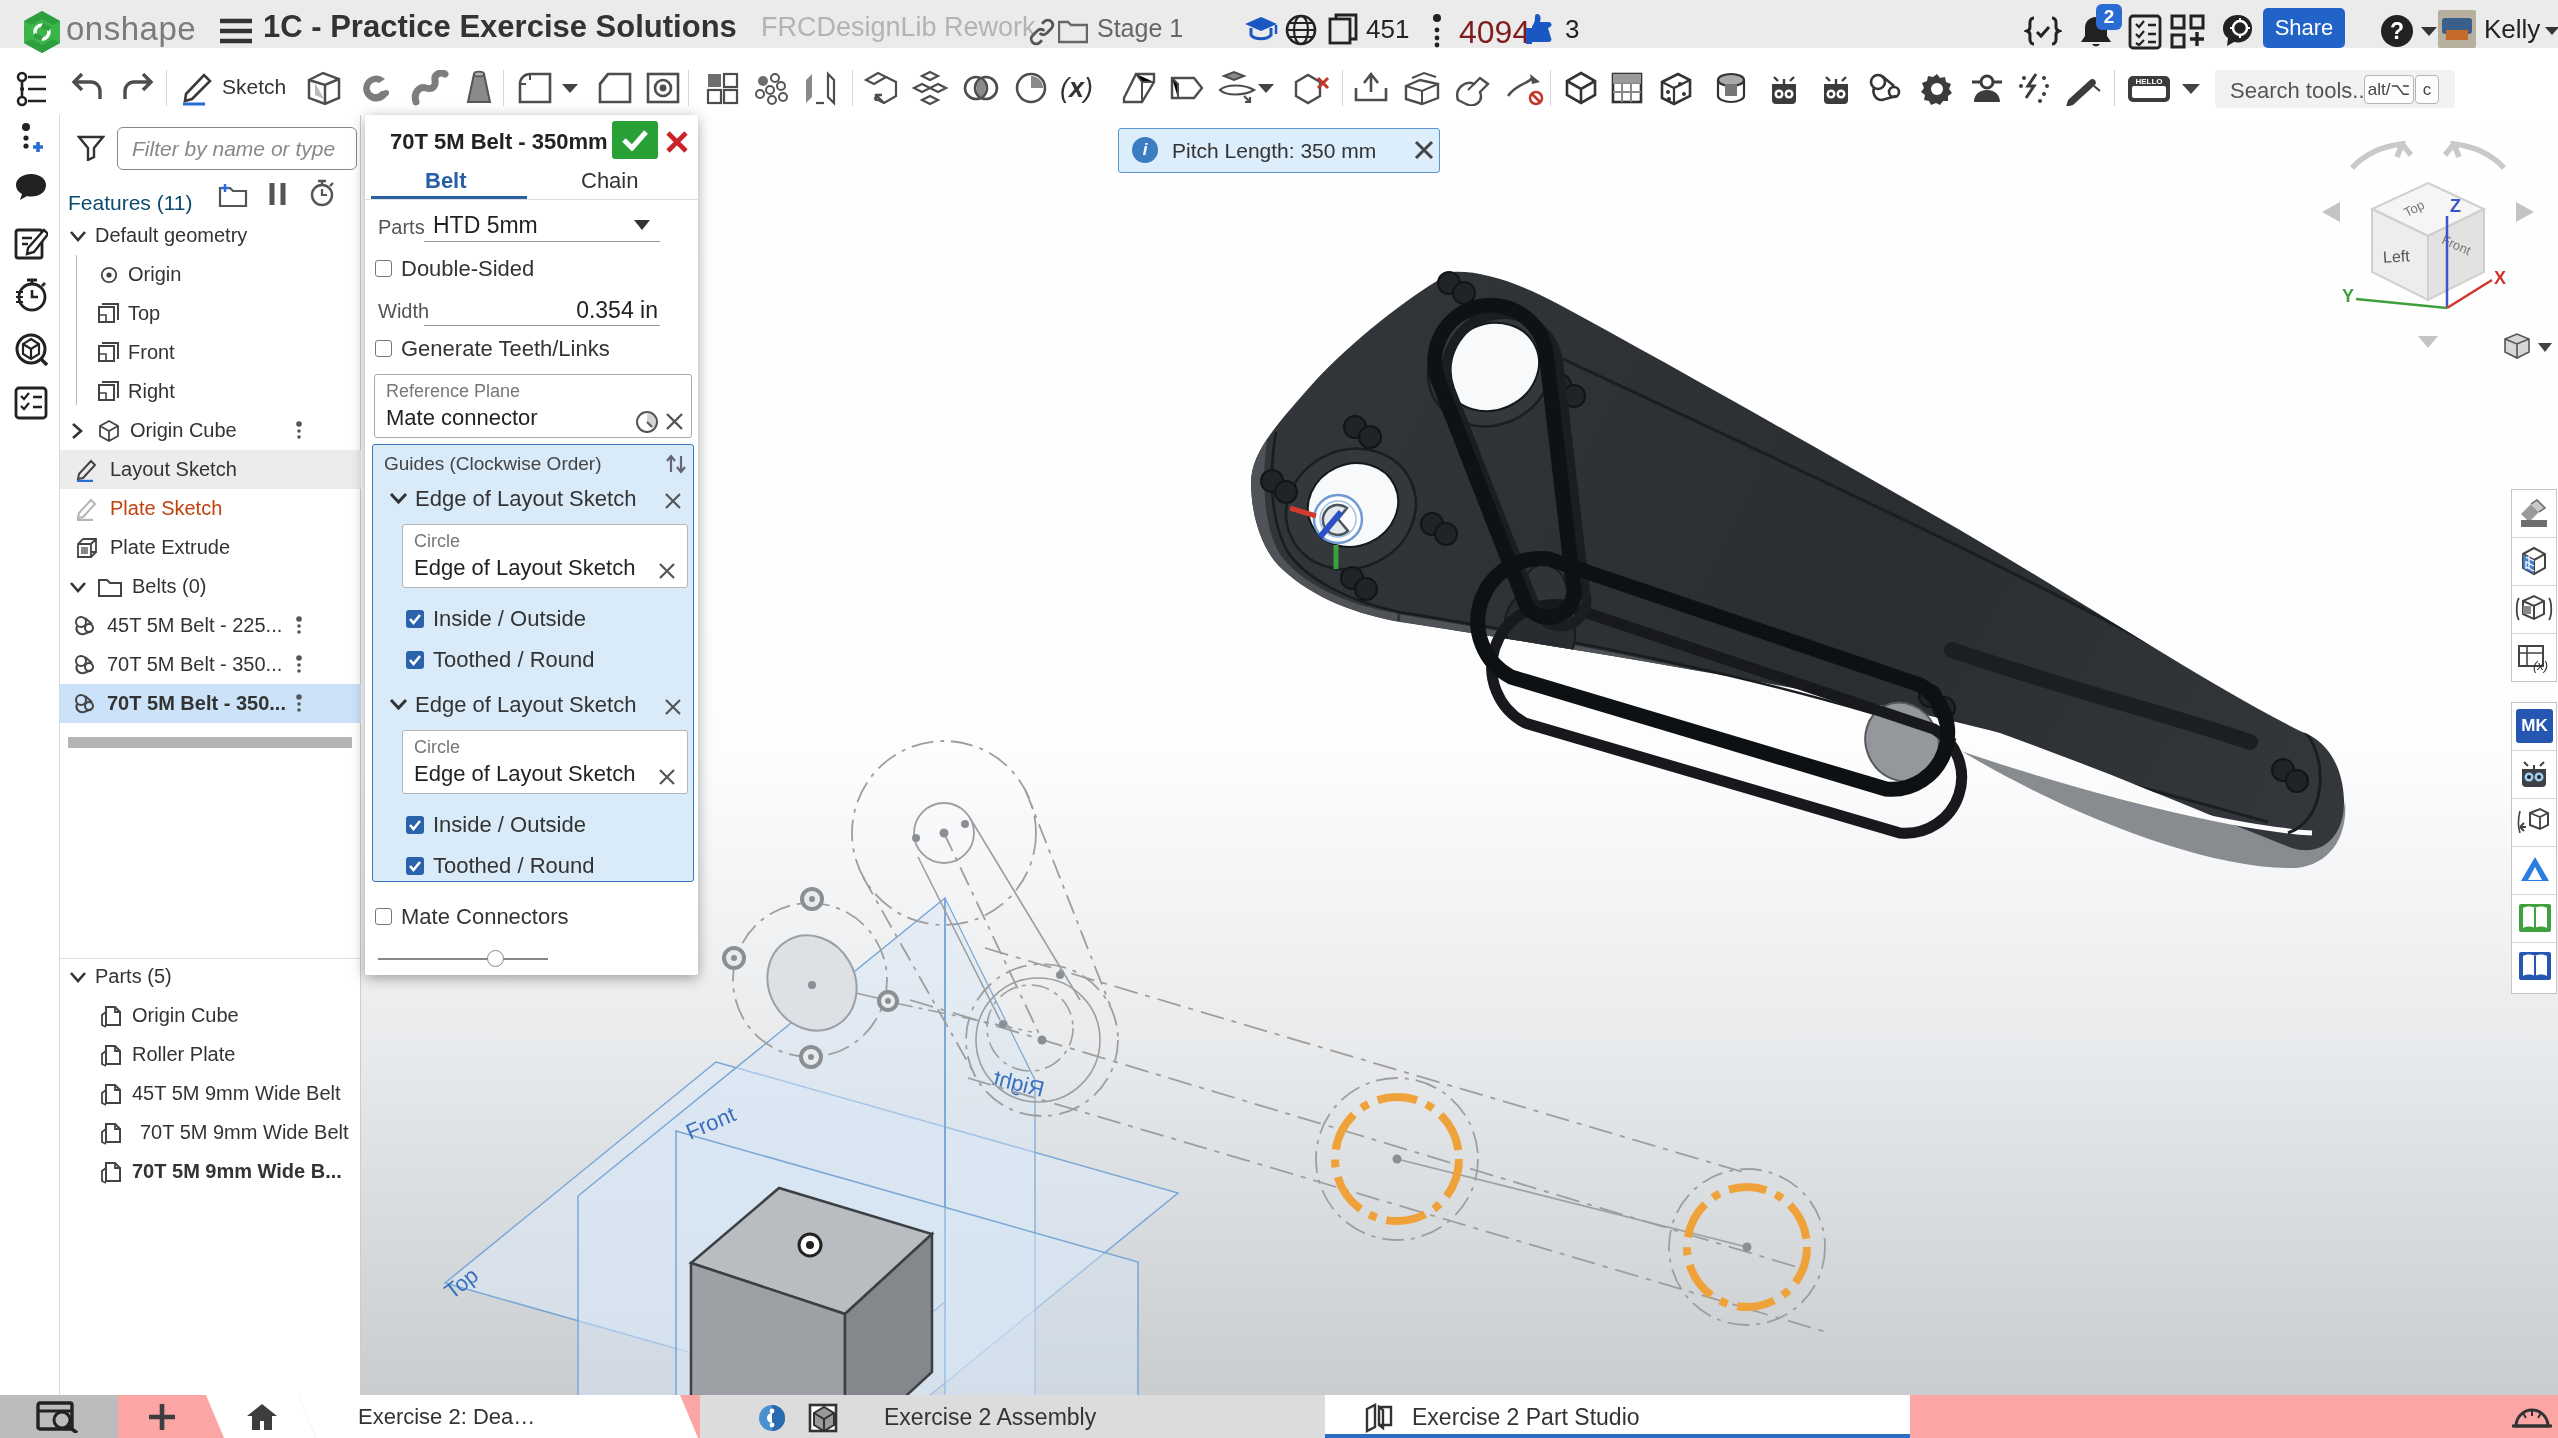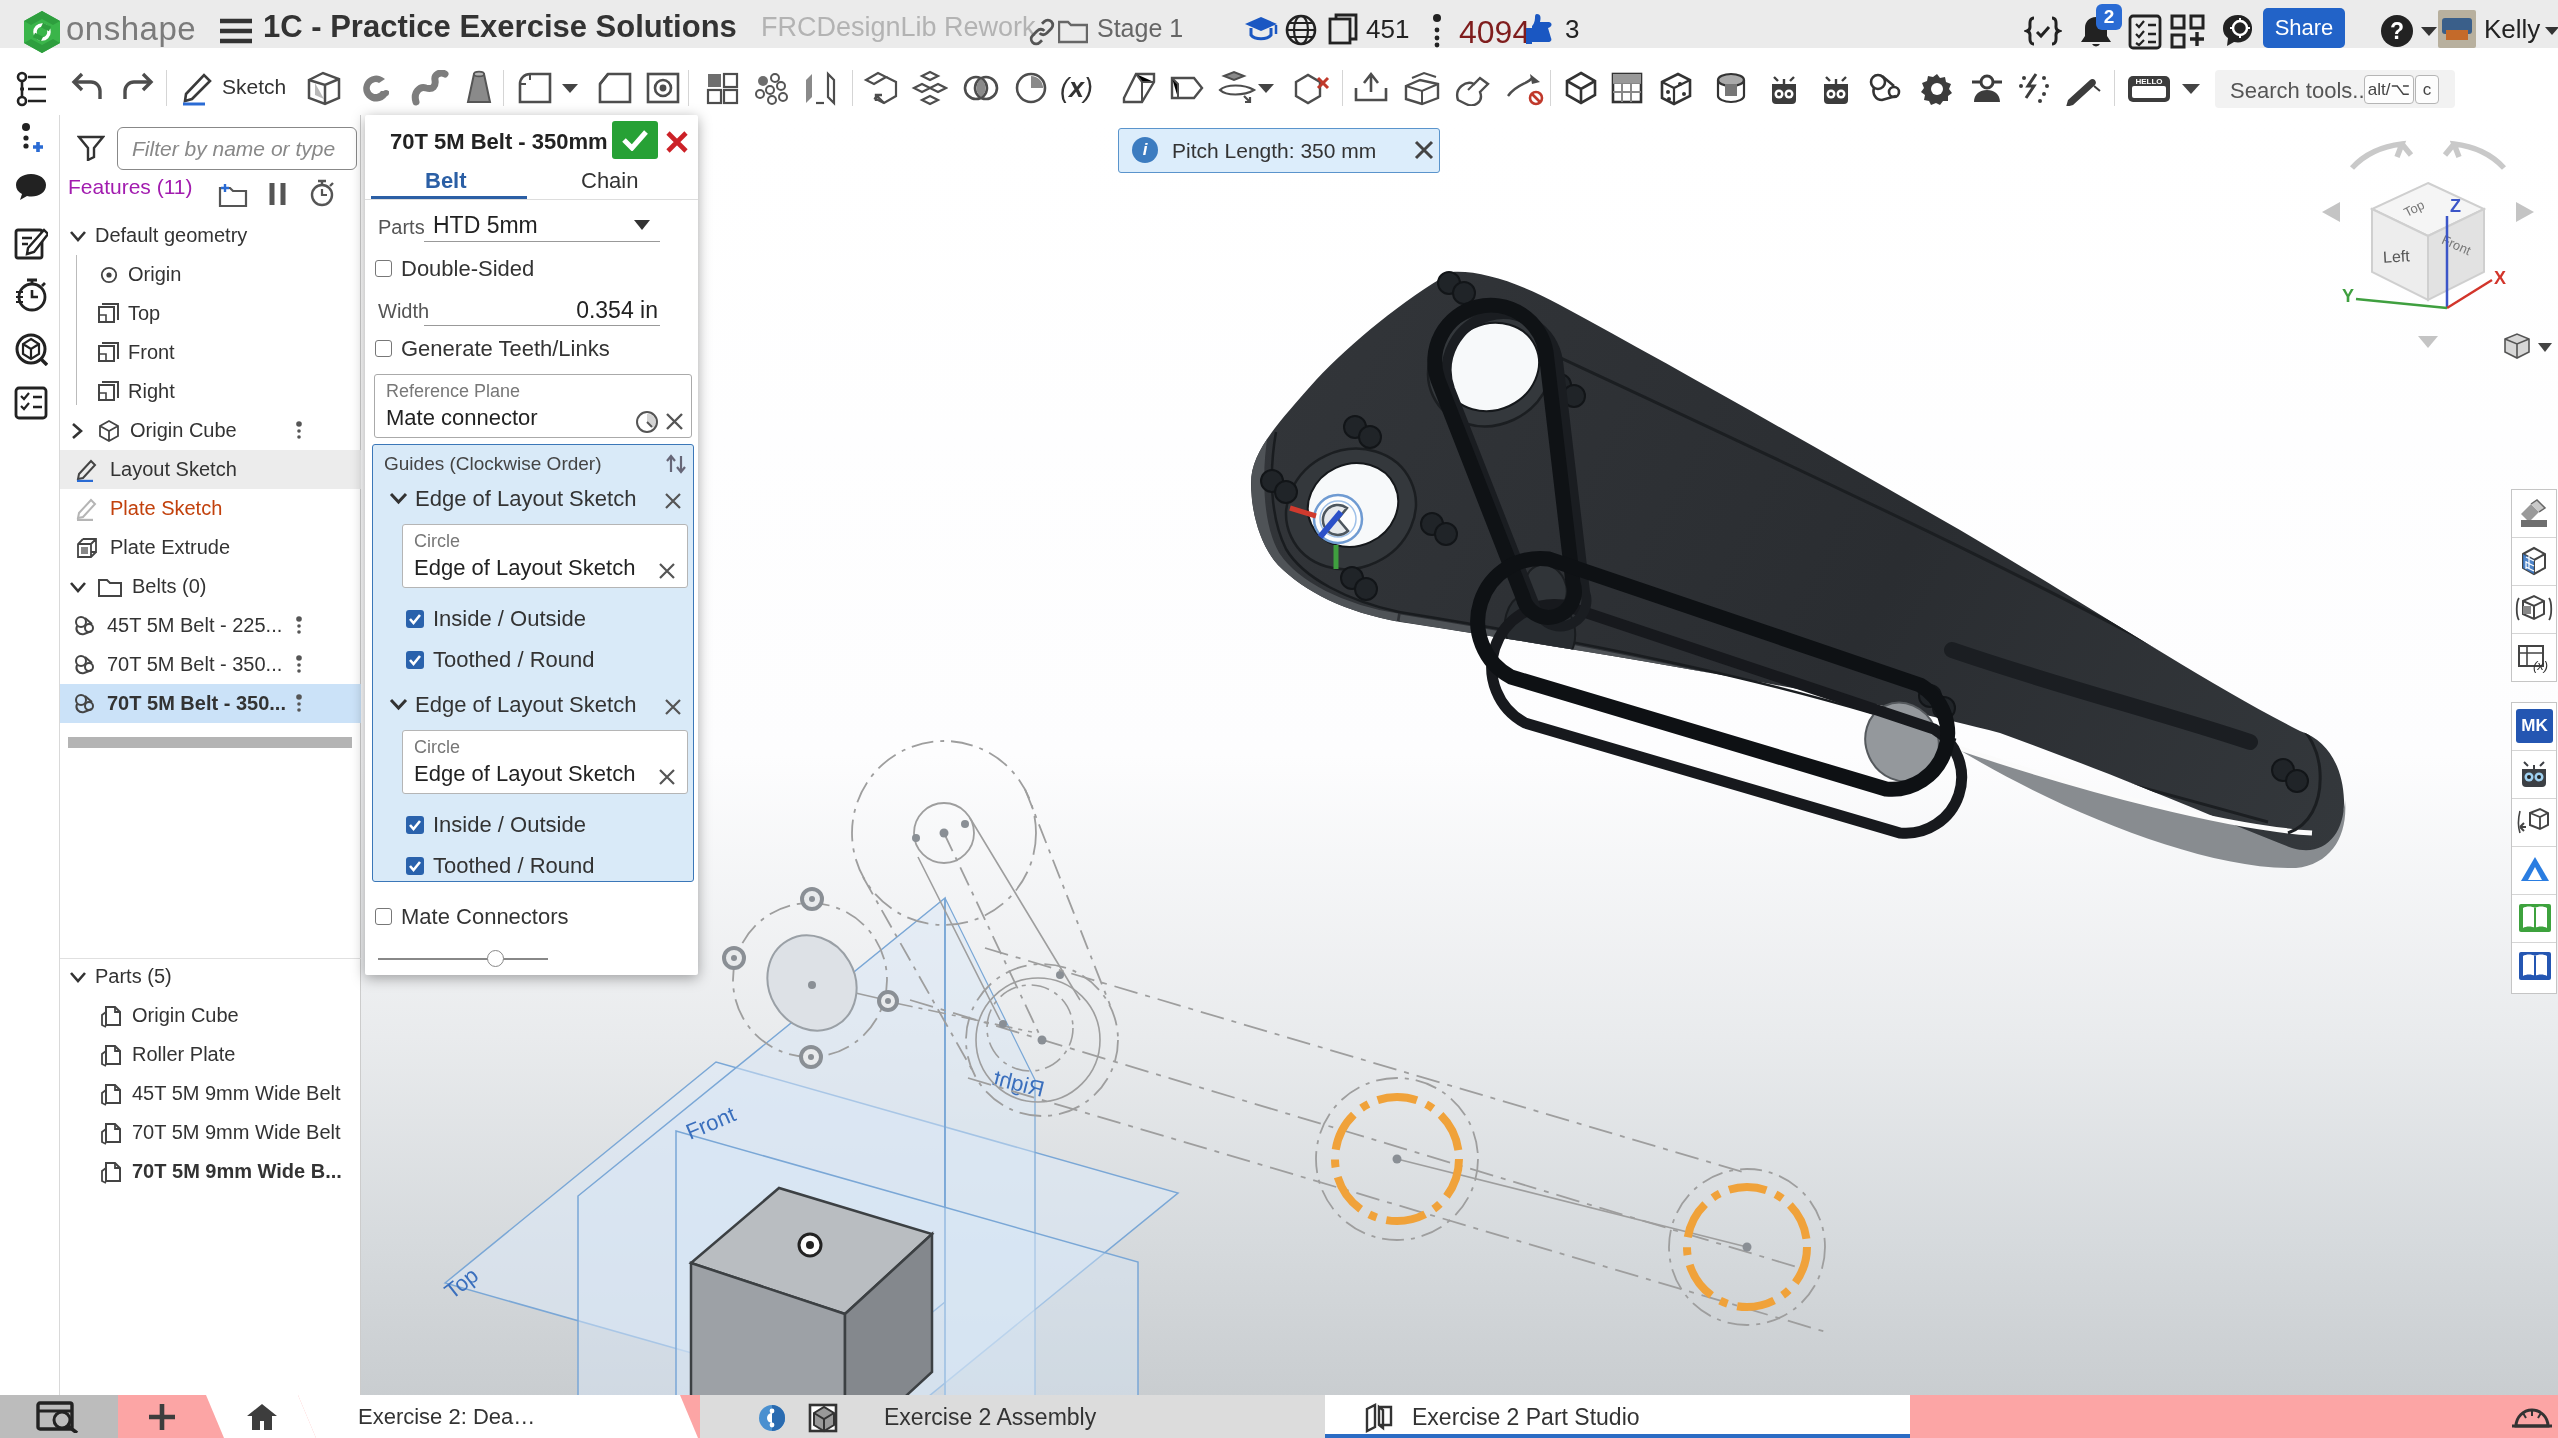--- a/index.html
+++ b/index.html
@@ -637,21 +637,21 @@
       <path d="M7 10 l3 3 l5 -6 M7 20 l3 3 l5 -6" fill="none" stroke="#222" stroke-width="2.2"></path>
       <path d="M19 11 h9 M19 21 h9" stroke="#222" stroke-width="2.4"></path>
     </svg>
 </div>
 <div id="panel">
   <svg class="abs" style="left:17px;top:20px" width="28" height="26" viewBox="0 0 28 26">
       <path d="M2 2 h24 l-9 11 v9 l-6 3 v-12 z" fill="none" stroke="#333" stroke-width="2.4"></path>
     </svg>
   <div class="abs" style="left:57px;top:12px;width:240px;height:43px;border:1px solid #888;border-radius:6px;"></div>
   <div class="abs" style="left:72px;top:22px;font-size:21px;color:#888;font-style:italic;">Filter by name or type</div>
-  <div class="abs" style="left:8px;top:60px;font-size:21px;color:#a21caf;">Features (11)</div>
+  <div class="abs" style="left:8px;top:76px;font-size:21px;color:#0c4a6e;">Features (11)</div>
   <svg class="abs" style="left:158px;top:67px" width="30" height="26" viewBox="0 0 30 26">
       <path d="M2 6 h10 l3 3 h13 v15 h-26 z" fill="none" stroke="#555" stroke-width="2.2"></path>
       <path d="M7 2 v8 M3 6 h8" stroke="#2a6bd4" stroke-width="2.4"></path>
     </svg>
   <svg class="abs" style="left:208px;top:66px" width="20" height="26" viewBox="0 0 20 26">
       <path d="M4 2 v22 M15 2 v22" stroke="#555" stroke-width="5"></path>
     </svg>
   <svg class="abs" style="left:248px;top:64px" width="28" height="28" viewBox="0 0 28 28">
       <circle cx="14" cy="16" r="10" fill="none" stroke="#555" stroke-width="2.4"></circle>
       <path d="M10 2 h8 M14 2 v4 M22 7 l3 -3" stroke="#555" stroke-width="2.4"></path>
@@ -807,21 +807,21 @@
         <path d="M6 3 h9 l5 5 v13 h-14 z" fill="none" stroke="#444" stroke-width="2"></path>
         <path d="M15 3 v5 h5 M6 8 l-4 3 v10 l4 2" fill="none" stroke="#444" stroke-width="1.8"></path>
       </svg>
     <span style="margin-left:10px">45T 5M 9mm Wide Belt</span>
   </div>
   <div class="row" style="left:0;top:998px;width:301px;">
     <svg style="margin-left:40px" width="22" height="24" viewBox="0 0 22 24">
         <path d="M6 3 h9 l5 5 v13 h-14 z" fill="none" stroke="#444" stroke-width="2"></path>
         <path d="M15 3 v5 h5 M6 8 l-4 3 v10 l4 2" fill="none" stroke="#444" stroke-width="1.8"></path>
       </svg>
-    <span style="margin-left:10px">70T 5M 9mm Wide Belt</span>
+    <span style="margin-left:18px">70T 5M 9mm Wide Belt</span>
   </div>
   <div class="row" style="left:0;top:1037px;width:301px;font-weight:bold;">
     <svg style="margin-left:40px" width="22" height="24" viewBox="0 0 22 24">
         <path d="M6 3 h9 l5 5 v13 h-14 z" fill="none" stroke="#444" stroke-width="2"></path>
         <path d="M15 3 v5 h5 M6 8 l-4 3 v10 l4 2" fill="none" stroke="#444" stroke-width="1.8"></path>
       </svg>
     <span style="margin-left:10px">70T 5M 9mm Wide B...</span>
   </div>
 </div>
 <div id="dialog">

